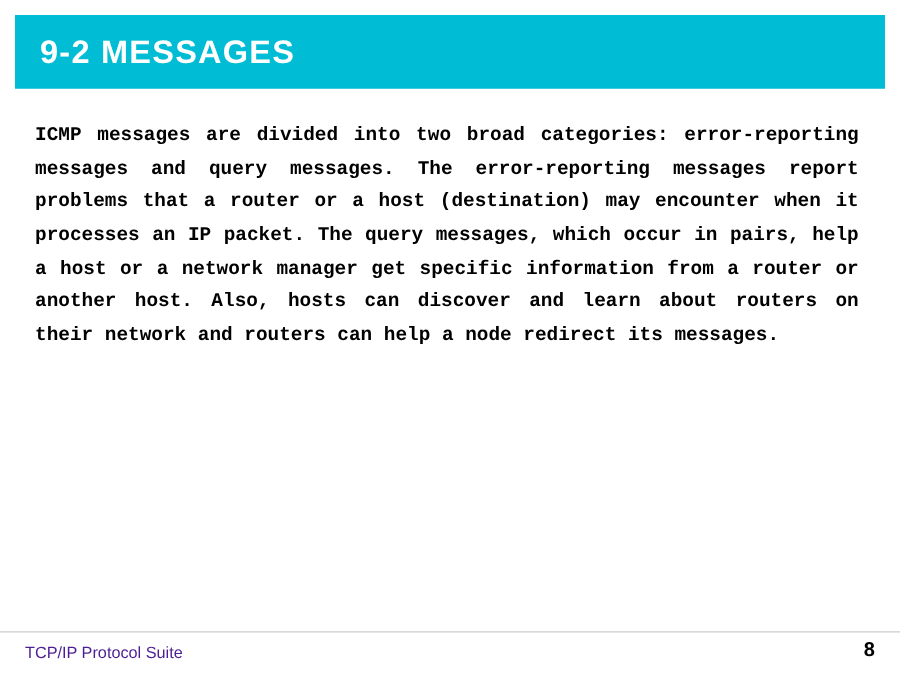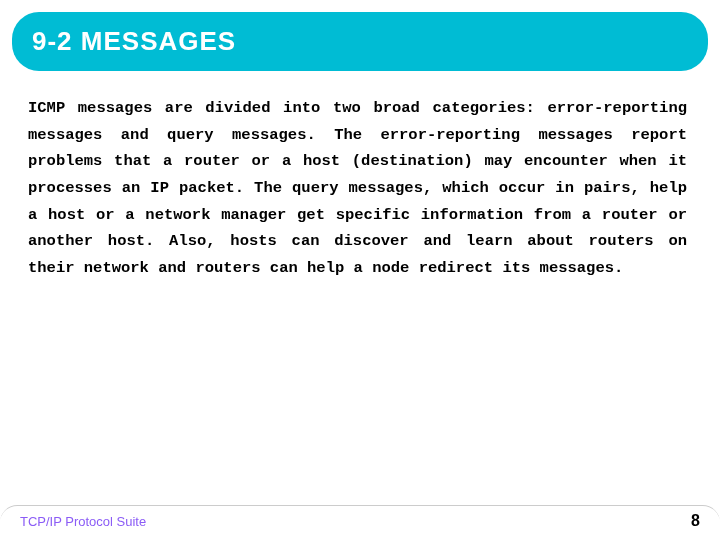--- a/index.html
+++ b/index.html
@@ -1,19 +1,18 @@
 <!DOCTYPE html>
 <html><head>
   <meta charset="utf-8">
   <style>
     * {
       margin: 0;
       padding: 0;
       box-sizing: border-box;
-      border-radius: 27px;
     }
 
     body {
       width: 720px;
       height: 540px;
       background-color: #ffffff;
       font-family: 'Courier New', Courier, monospace;
       overflow: hidden;
     }
 
@@ -57,21 +56,21 @@
     .footer {
       display: flex;
       justify-content: space-between;
       align-items: center;
       padding: 6px 20px 10px 20px;
       border-top: 1px solid #cccccc;
     }
 
     .footer-left {
       font-size: 13px;
-      color: #8b5cf6;
+      color: #4c1d95;
       font-family: Arial, sans-serif;
     }
 
     .footer-right {
       font-size: 16px;
       color: #000000;
       font-family: Arial, sans-serif;
       font-weight: bold;
     }
   </style>

